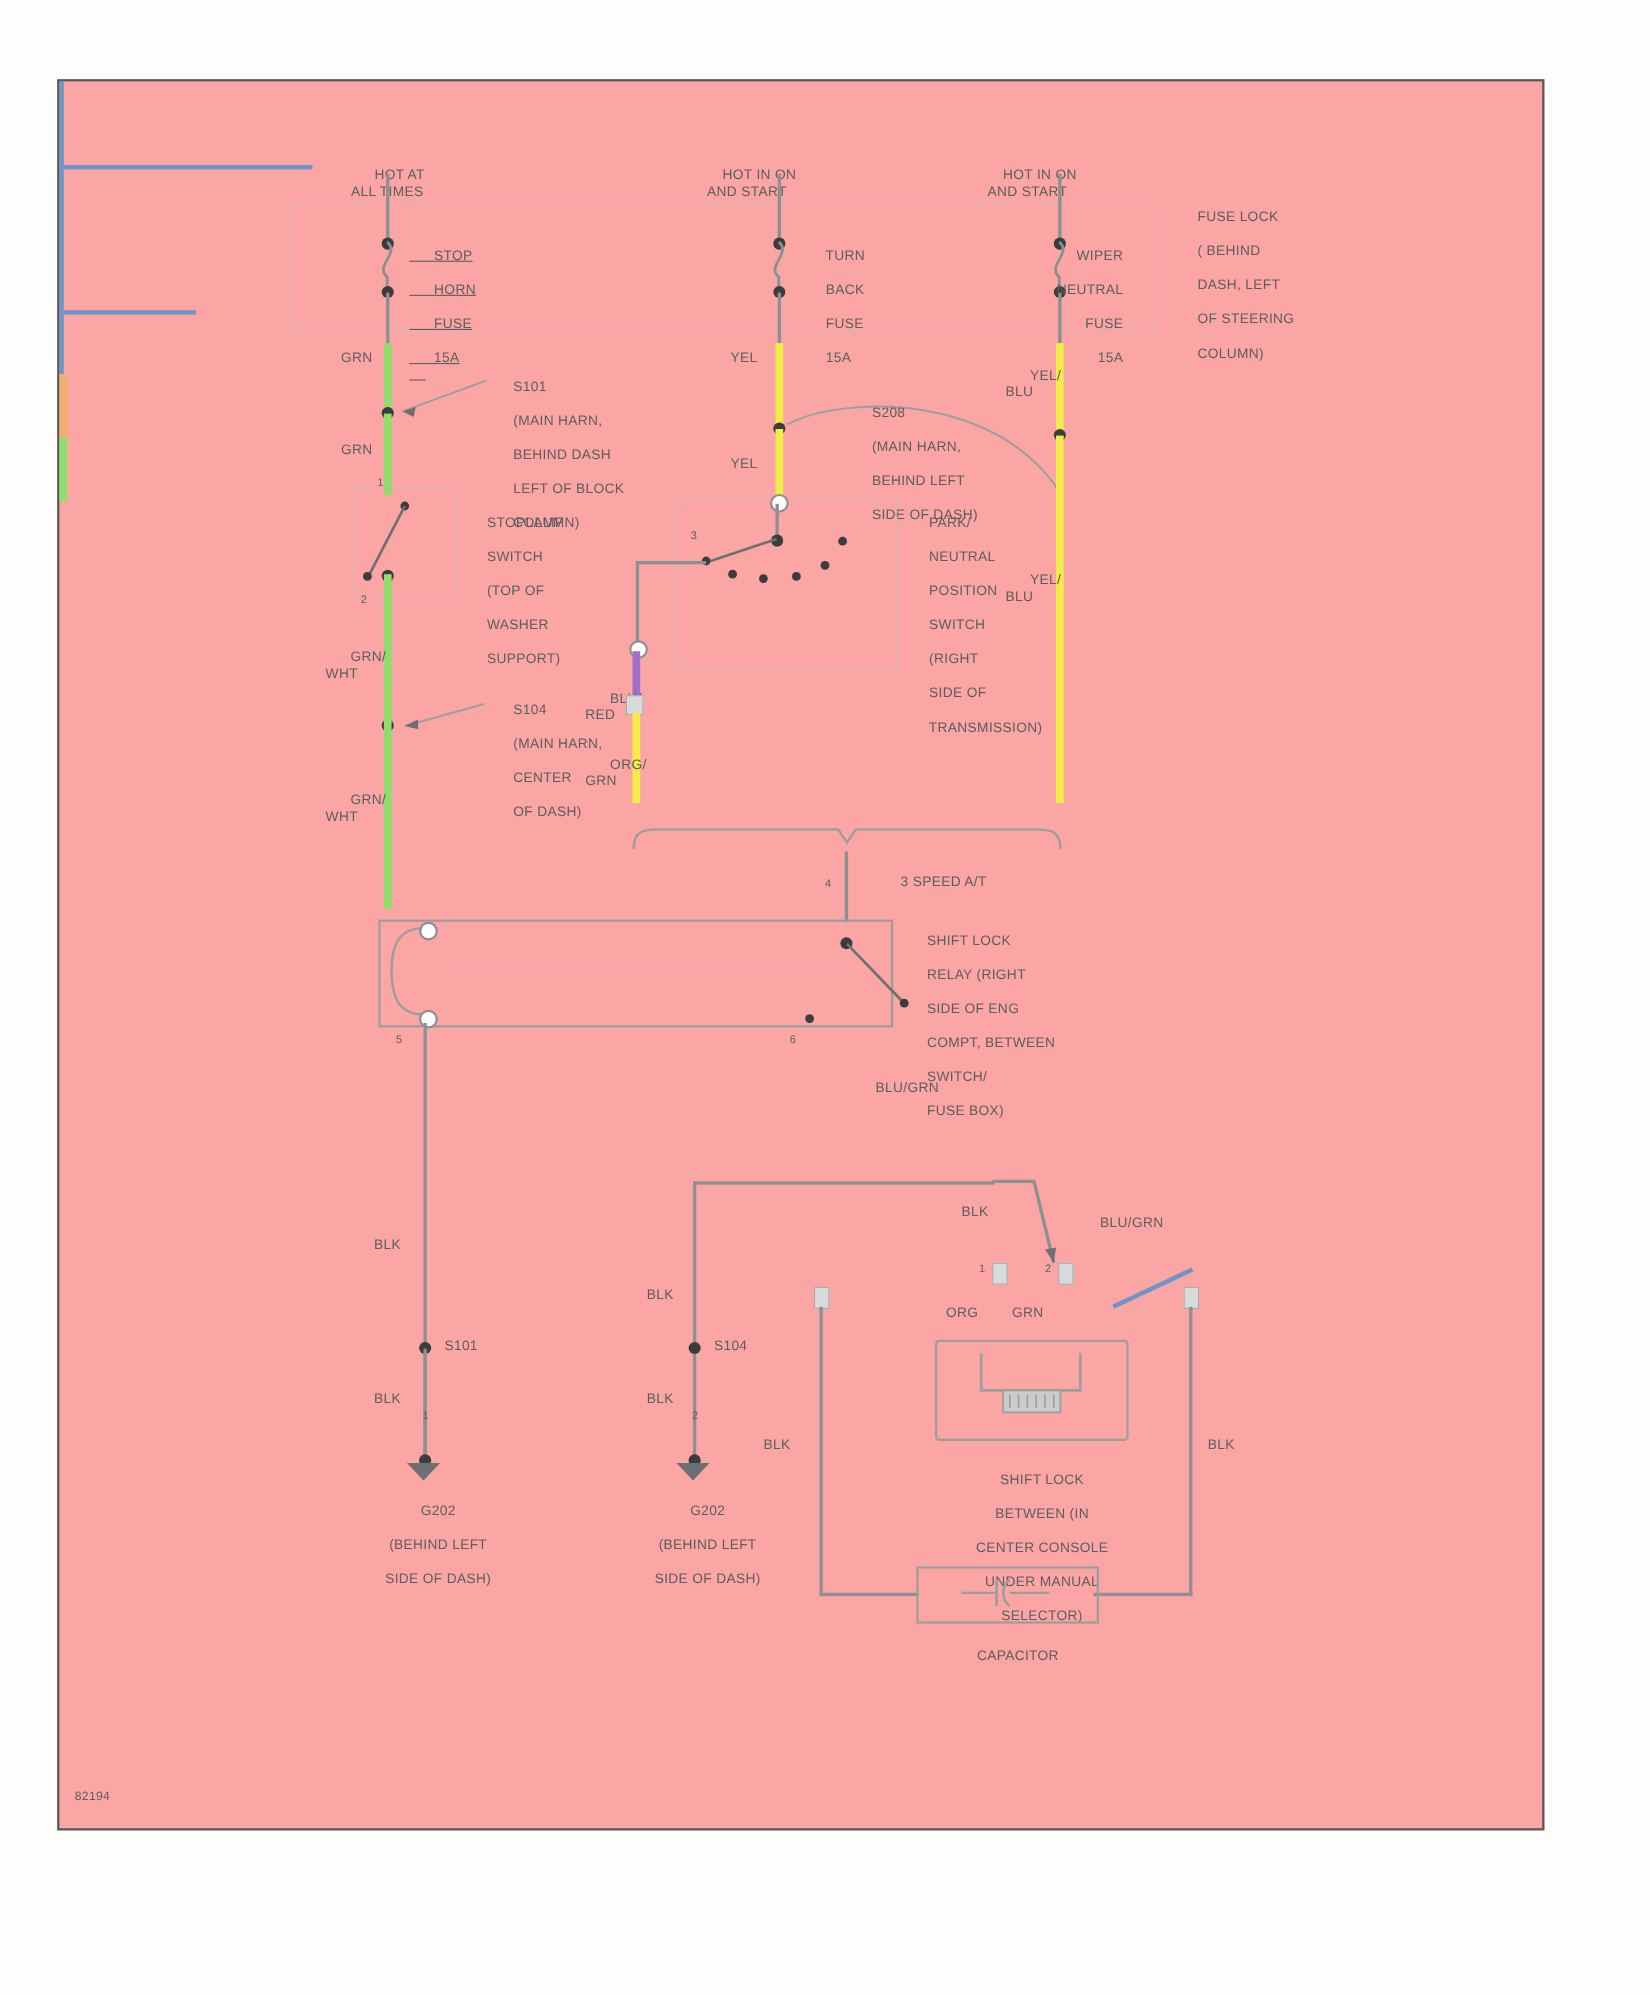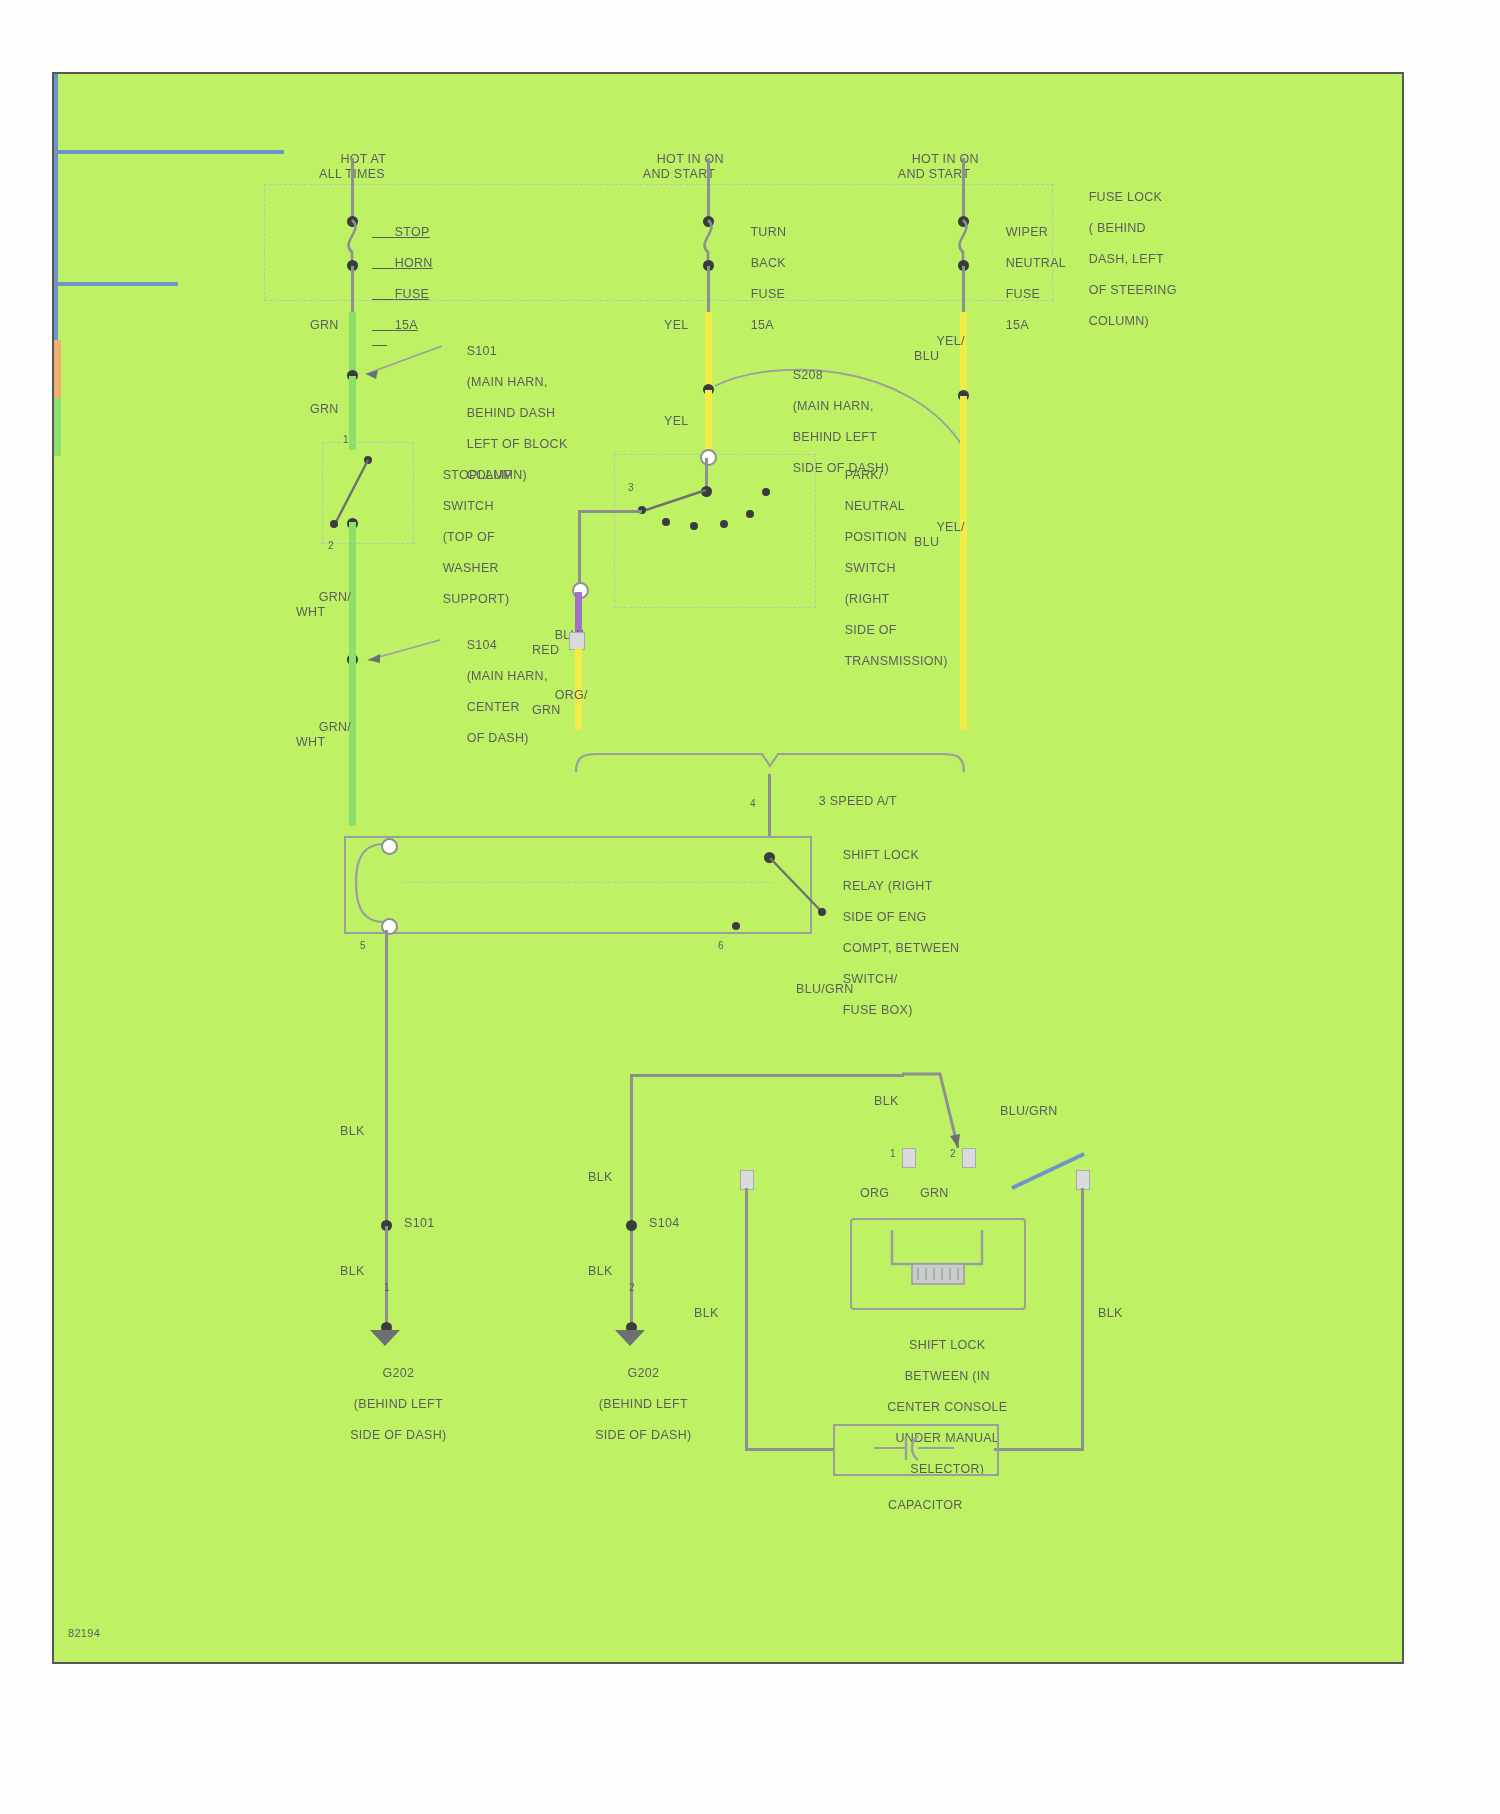--- a/index.html
+++ b/index.html
@@ -1,18 +1,18 @@
 <!DOCTYPE html>
 <html><head>
 <meta charset="utf-8">
 <style>
   html,body{margin:0;padding:0;background:#ffffff;}
   body{font-family:"Liberation Sans",sans-serif;}
   #page{position:relative;width:1500px;height:1814px;background:#fdfdfb;overflow:hidden;}
-  #frame{position:absolute;left:52px;top:72px;width:1348px;height:1588px;border:2.5px solid #55585a;background:#bef264;}
+  #frame{position:absolute;left:52px;top:72px;width:1348px;height:1588px;border:2.5px solid #55585a;background:#fca5a5;}
   .t{position:absolute;color:#5b5e60;font-size:12.5px;line-height:15.5px;letter-spacing:.3px;white-space:pre;font-family:"Liberation Sans",sans-serif;}
   .tc{text-align:center;}
   .wire{position:absolute;background:#8d9092;}
   .vw{width:3px;}
   .hw{height:3px;}
   .gw{background:#8ce06a;width:7px;}
   .yw{background:#f2ec49;width:7px;}
   .ow{background:#f0b070;width:7px;}
   .pw{background:#a070c8;width:7px;}
   .bw{background:#6f94c9;height:4px;}
@@ -89,21 +89,21 @@
       <span>15A</span>
     </div>
 
     <div class="wire vw" style="left:908px;top:84px;height:62px;"></div>
     <div class="dot" style="left:904px;top:142px;"></div>
     <svg style="left:895px;top:146px;width:30px;height:46px;">
       <path d="M14,0 C 26,10 2,22 14,32 L14,46" stroke="#8d9092" stroke-width="2.6" fill="none"></path>
     </svg>
     <div class="dot" style="left:904px;top:186px;"></div>
     <div class="wire vw" style="left:908px;top:192px;height:46px;"></div>
-    <div class="t" style="left:929px;top:135px;">
+    <div class="t" style="left:884px;top:135px;text-align:right;">
       <span>WIPER</span><br>
       <span>NEUTRAL</span><br>
       <span>FUSE</span><br>
       <span>15A</span>
     </div>
 
     <div class="wire gw" style="left:295px;top:238px;height:66px;"></div>
     <div class="t" style="left:256px;top:244px;">GRN</div>
     <div class="dot" style="left:293px;top:296px;"></div>
     <div class="wire gw" style="left:295px;top:302px;height:74px;"></div>

